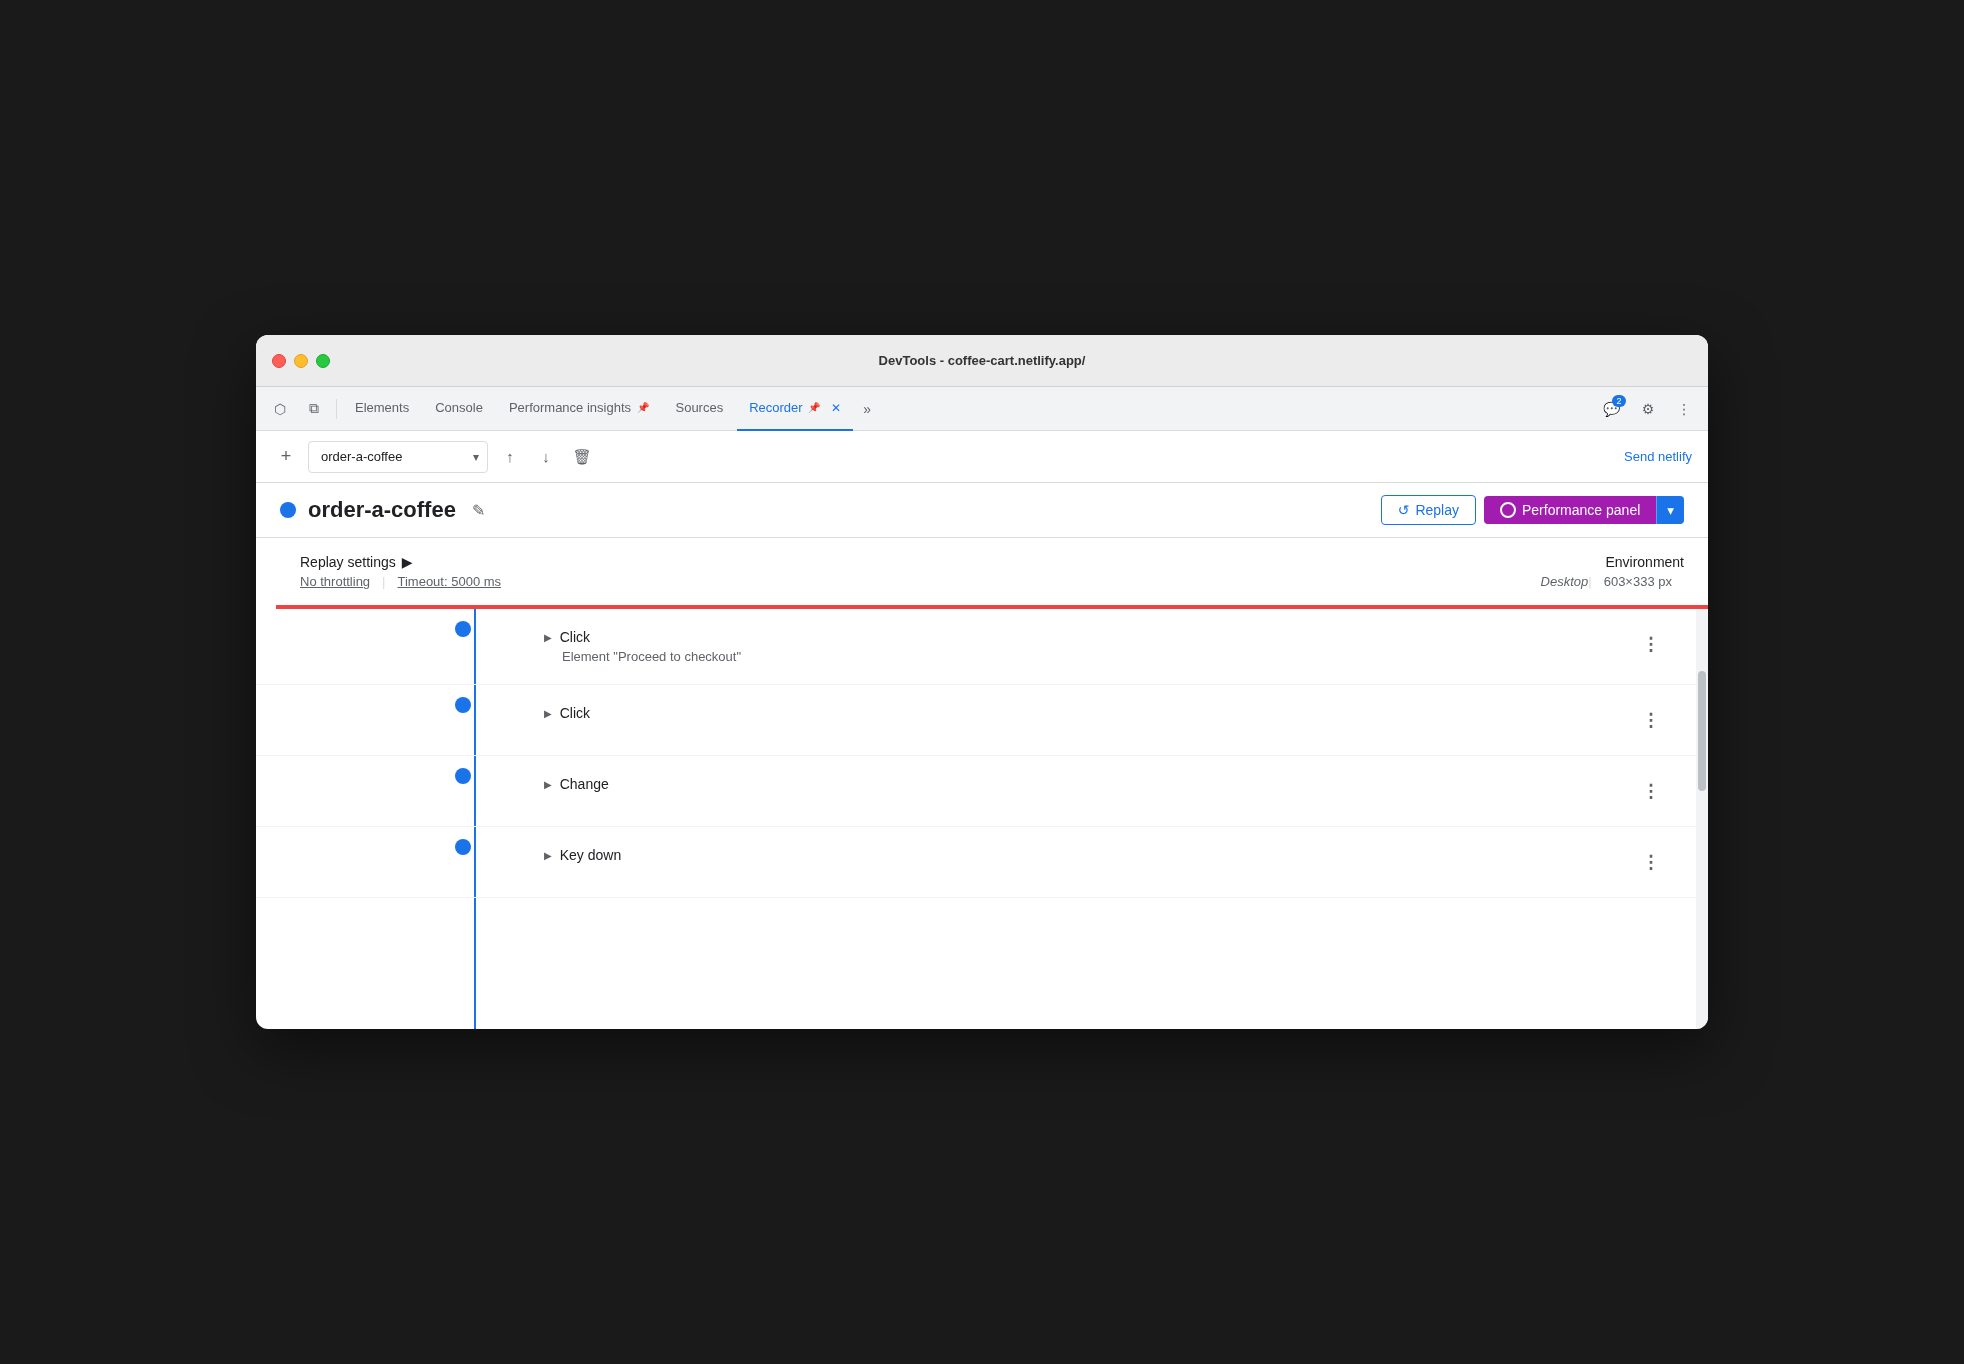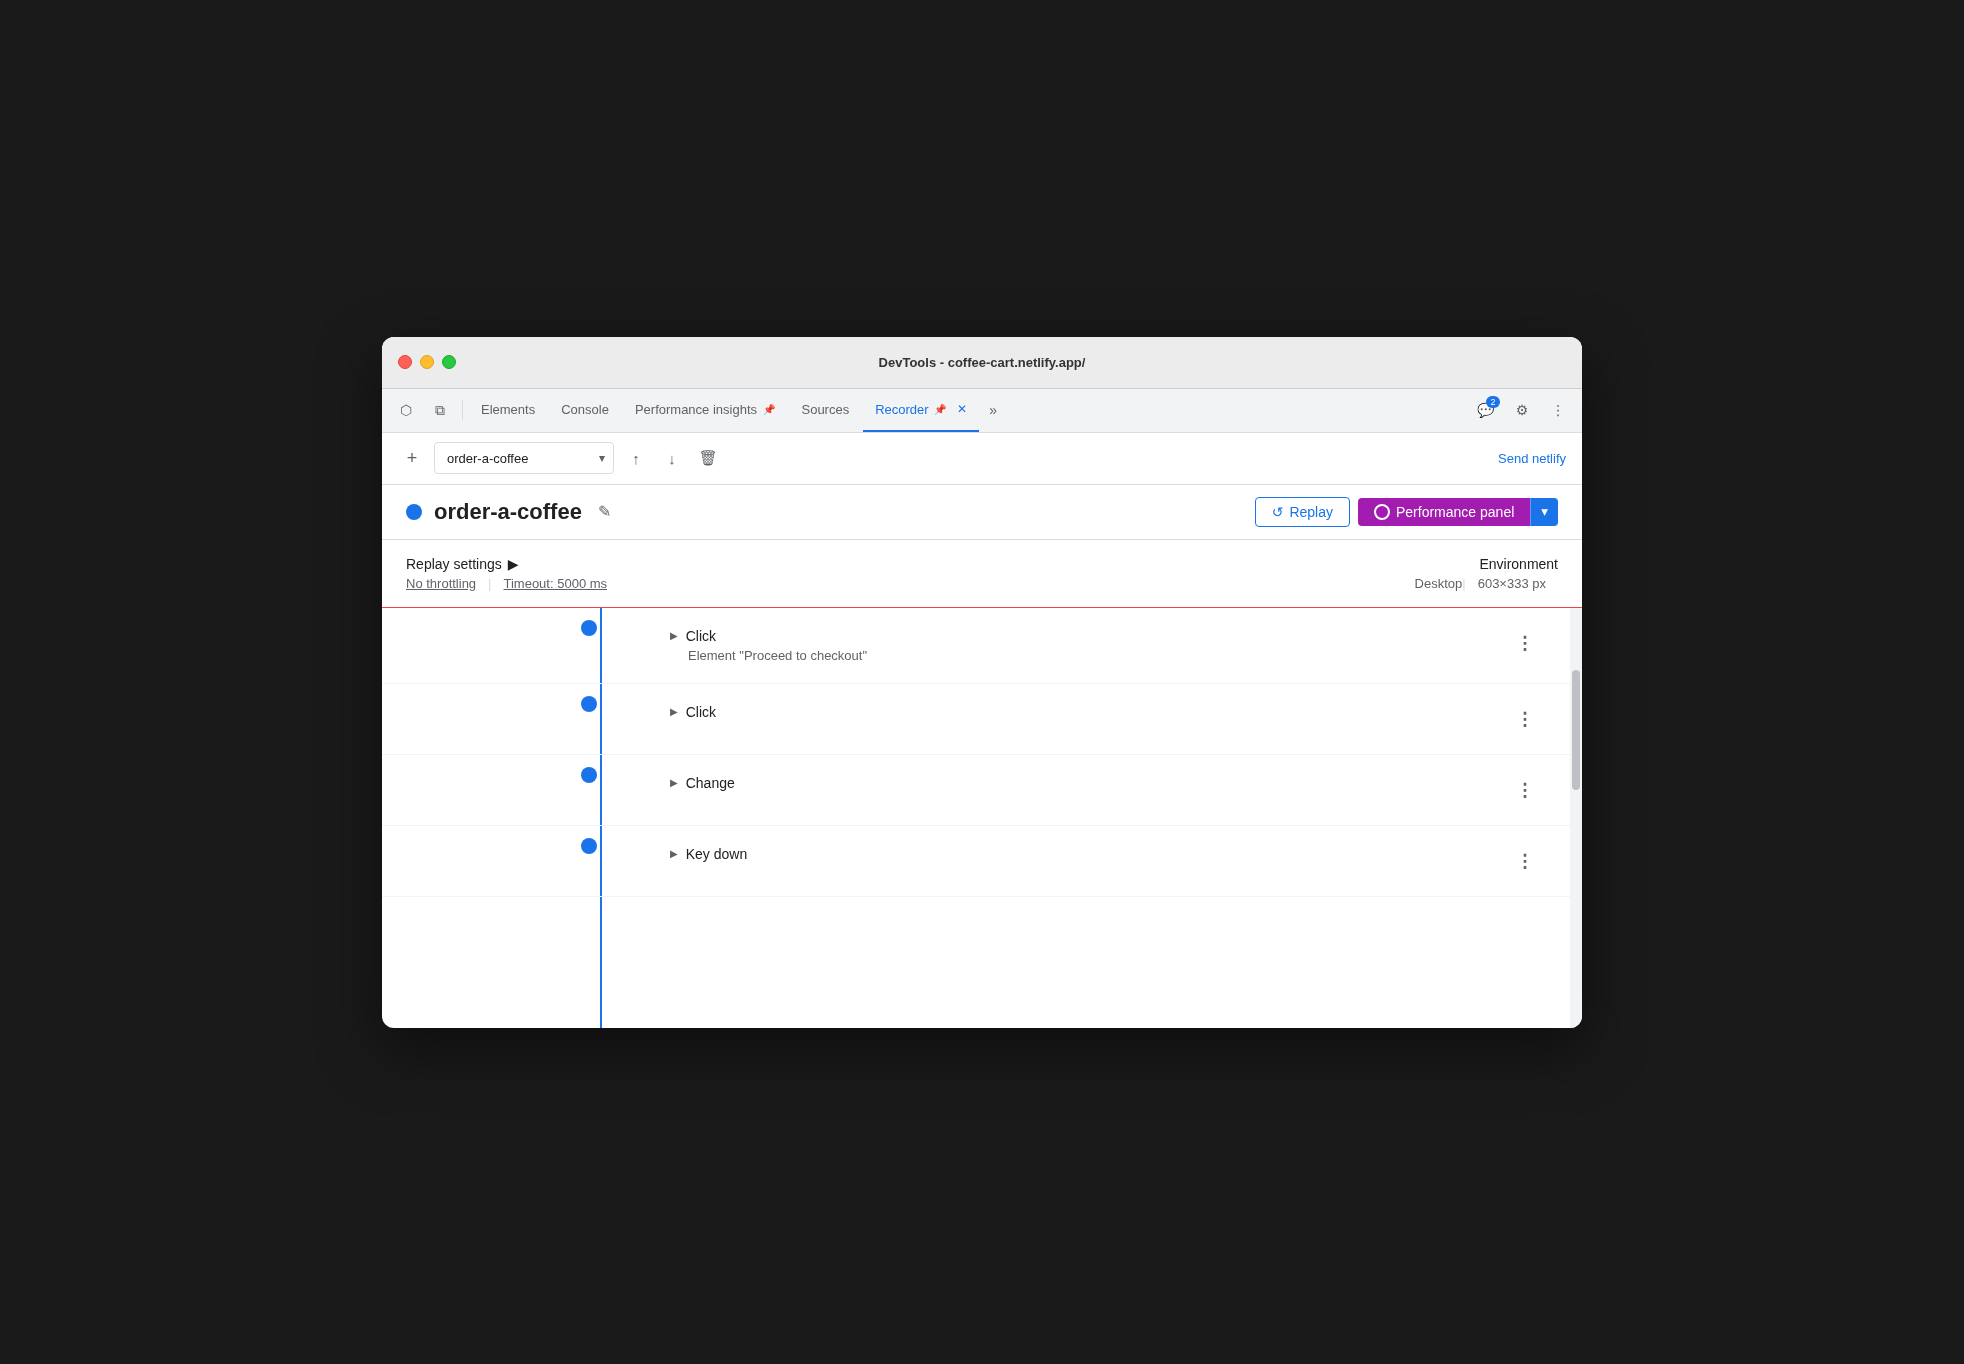--- a/index.html
+++ b/index.html
@@ -5,21 +5,21 @@
     * { box-sizing: border-box; margin: 0; padding: 0; }
     body {
       background: #1a1a1a;
       display: flex;
       justify-content: center;
       align-items: center;
       min-height: 100vh;
       font-family: -apple-system, BlinkMacSystemFont, 'Segoe UI', sans-serif;
     }
     .window {
-      width: 1200px;
+      width: 1452px;
       background: #ffffff;
       border-radius: 12px;
       box-shadow: 0 20px 60px rgba(0,0,0,0.5);
       overflow: hidden;
     }
     .titlebar {
       background: #ececec;
       height: 52px;
       display: flex;
       align-items: center;
@@ -258,24 +258,25 @@
       padding: 0 10px;
       background: #1a73e8;
       color: white;
       cursor: pointer;
       border: none;
       border-radius: 0 4px 4px 0;
       border-left: 1px solid rgba(255,255,255,0.3);
     }
     .settings-section {
       padding: 16px 24px;
-      border-bottom: 1px solid #ef4444;
+      border-bottom: 4px solid #ef4444;
       display: flex;
       justify-content: space-between;
       align-items: flex-start;
+      margin-left: 20px;
     }
     .settings-left {}
     .settings-title {
       font-size: 14px;
       font-weight: 500;
       color: #202124;
       display: flex;
       align-items: center;
       gap: 6px;
       cursor: pointer;
@@ -306,21 +307,21 @@
     .env-detail {
       font-size: 13px;
       color: #5f6368;
       display: flex;
       gap: 0;
       justify-content: flex-end;
     }
     .env-detail-item {
       padding: 0 12px;
     }
-    .env-detail-item:first-child { padding-right: 0; padding-left: 0; }
+    .env-detail-item:first-child { padding-right: 0; padding-left: 0; font-style: italic; }
     .env-detail-divider { color: #dadce0; }
     .steps-container {
       padding: 0;
       position: relative;
       overflow: hidden;
     }
     .timeline-line {
       position: absolute;
       left: 218px;
       top: 0;

